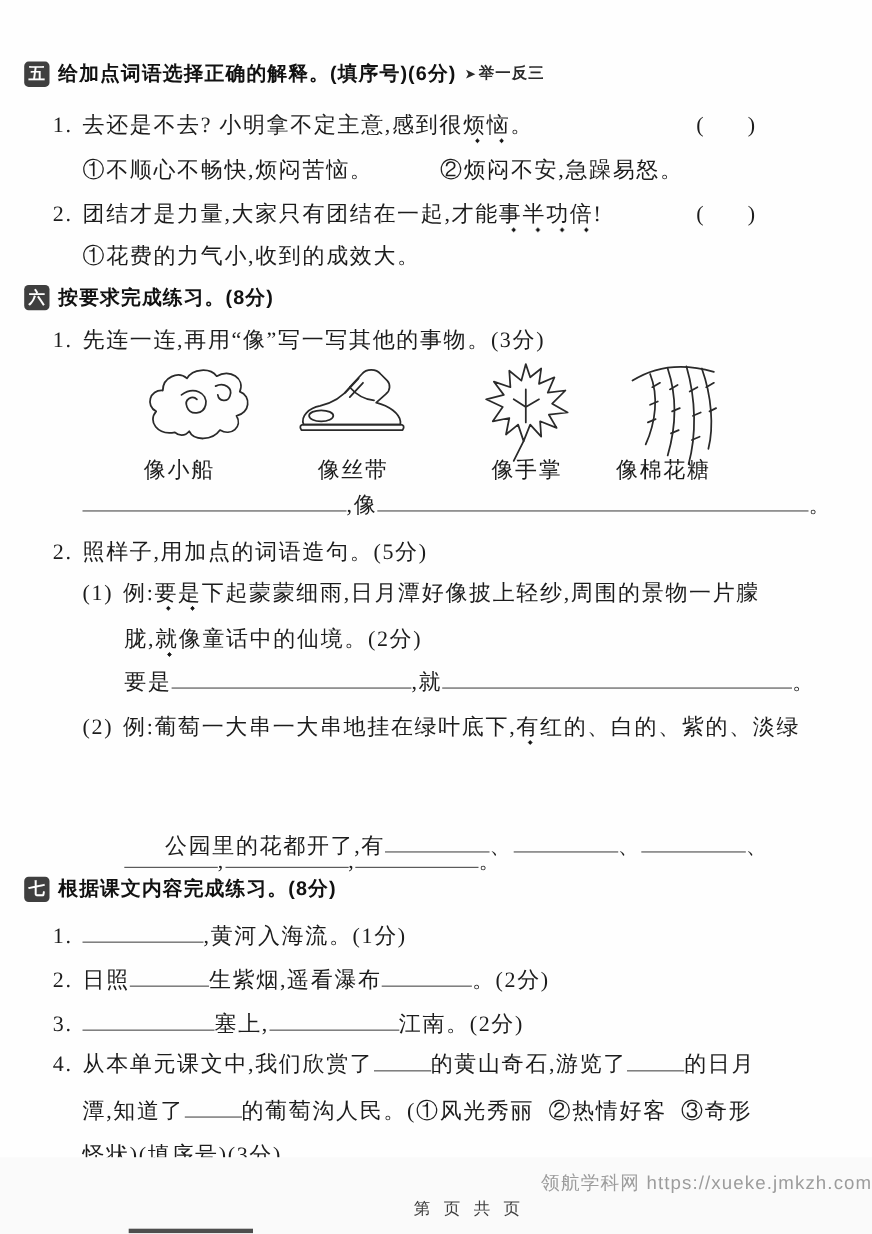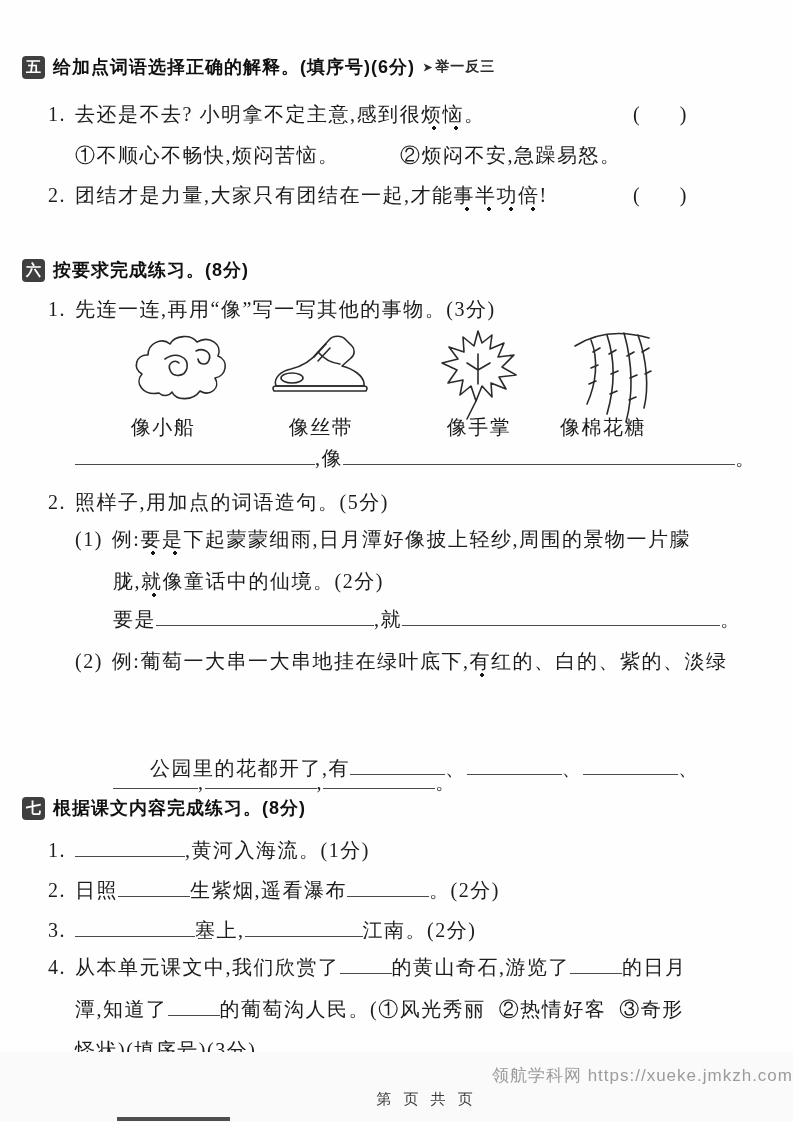--- a/index.html
+++ b/index.html
@@ -58,20 +58,21 @@
 
   <div class="line" style="left:48px;top:100px;"><span class="qnum">1.</span><span>去还是不去? 小明拿不定主意,感到很</span><span class="dotted">烦恼</span><span>。</span></div>
   <div class="line paren" style="left:633px;top:100px;">(        )</div>
 
   <div class="line" style="left:75px;top:141px;">①不顺心不畅快,烦闷苦恼。</div>
   <div class="line" style="left:400px;top:141px;">②烦闷不安,急躁易怒。</div>
 
   <div class="line" style="left:48px;top:181px;"><span class="qnum">2.</span><span>团结才是力量,大家只有团结在一起,才能</span><span class="dotted">事半功倍</span><span>!</span></div>
   <div class="line paren" style="left:633px;top:181px;">(        )</div>
 
+  <div class="line" style="left:75px;top:219px;">①花费的力气小,收到的成效大。</div>
 
   <div class="sec-header" style="top:258px;">
     <span class="badge">六</span>
     <span class="sec-title">按要求完成练习。(8分)</span>
   </div>
 
   <div class="line" style="left:48px;top:295px;"><span class="qnum">1.</span><span>先连一连,再用“像”写一写其他的事物。(3分)</span></div>
 
   <div class="fig" style="left:112px;top:330px;">
     <svg width="100" height="80" viewBox="0 0 100 80">

